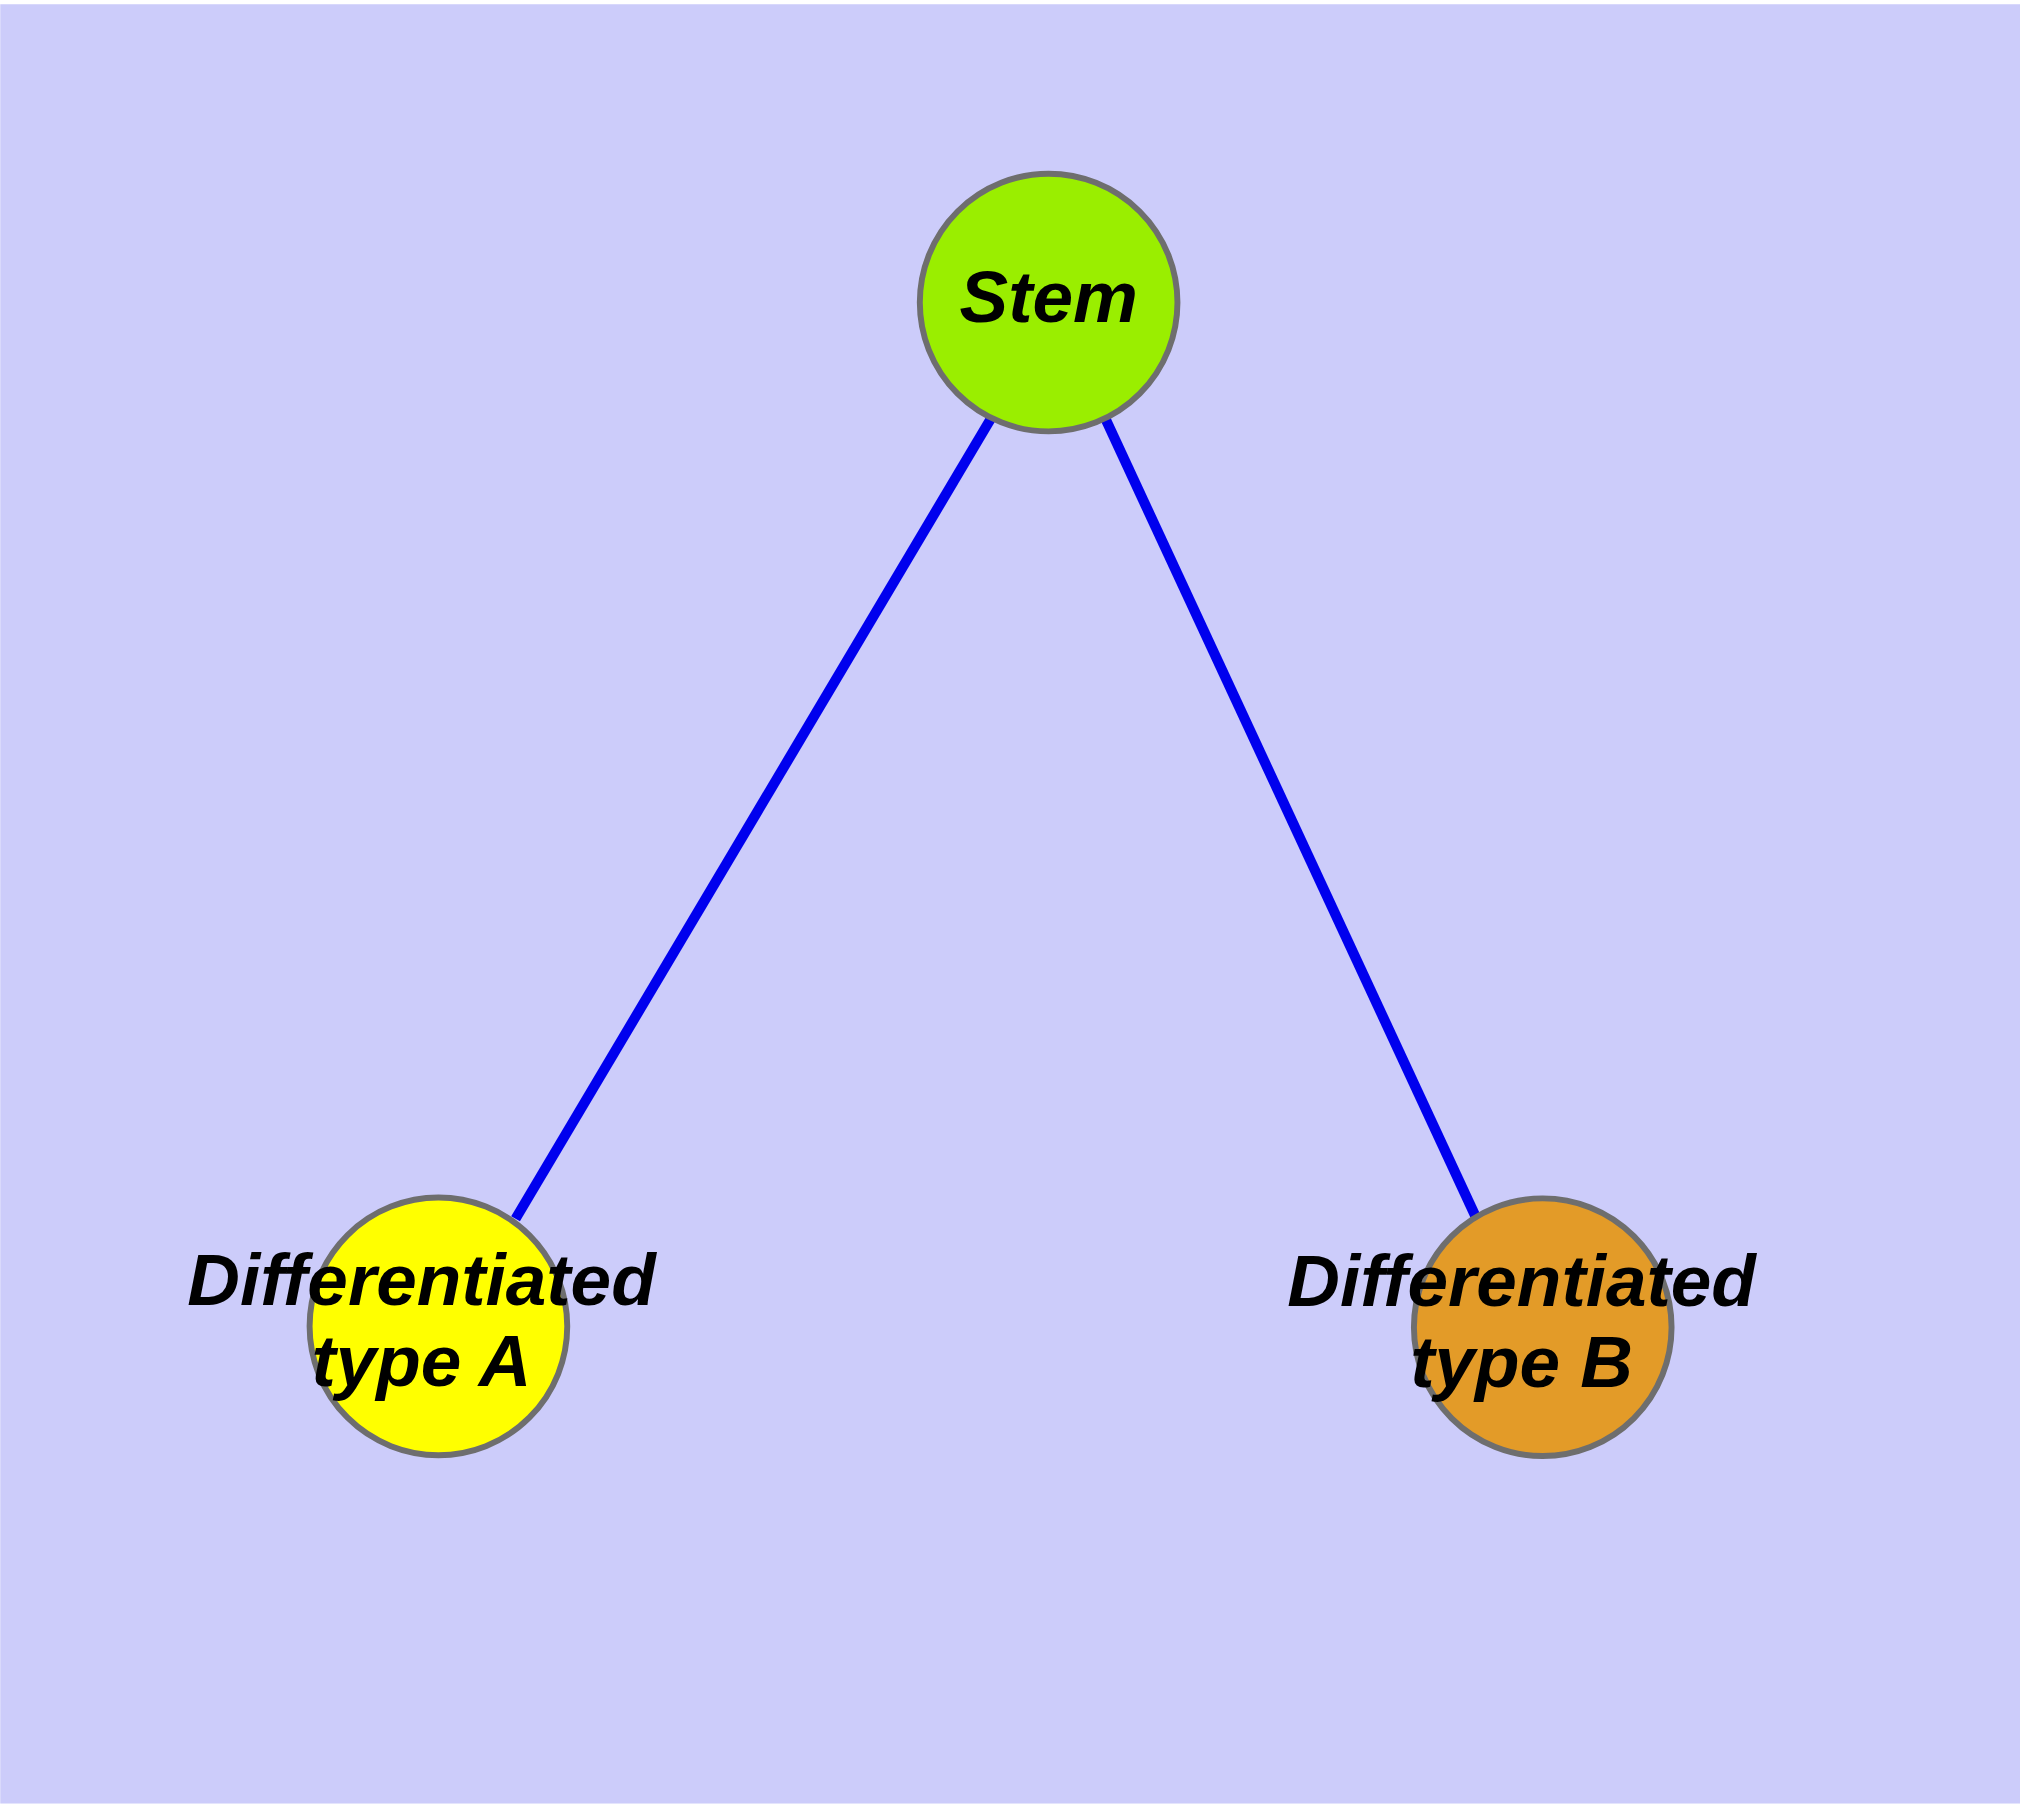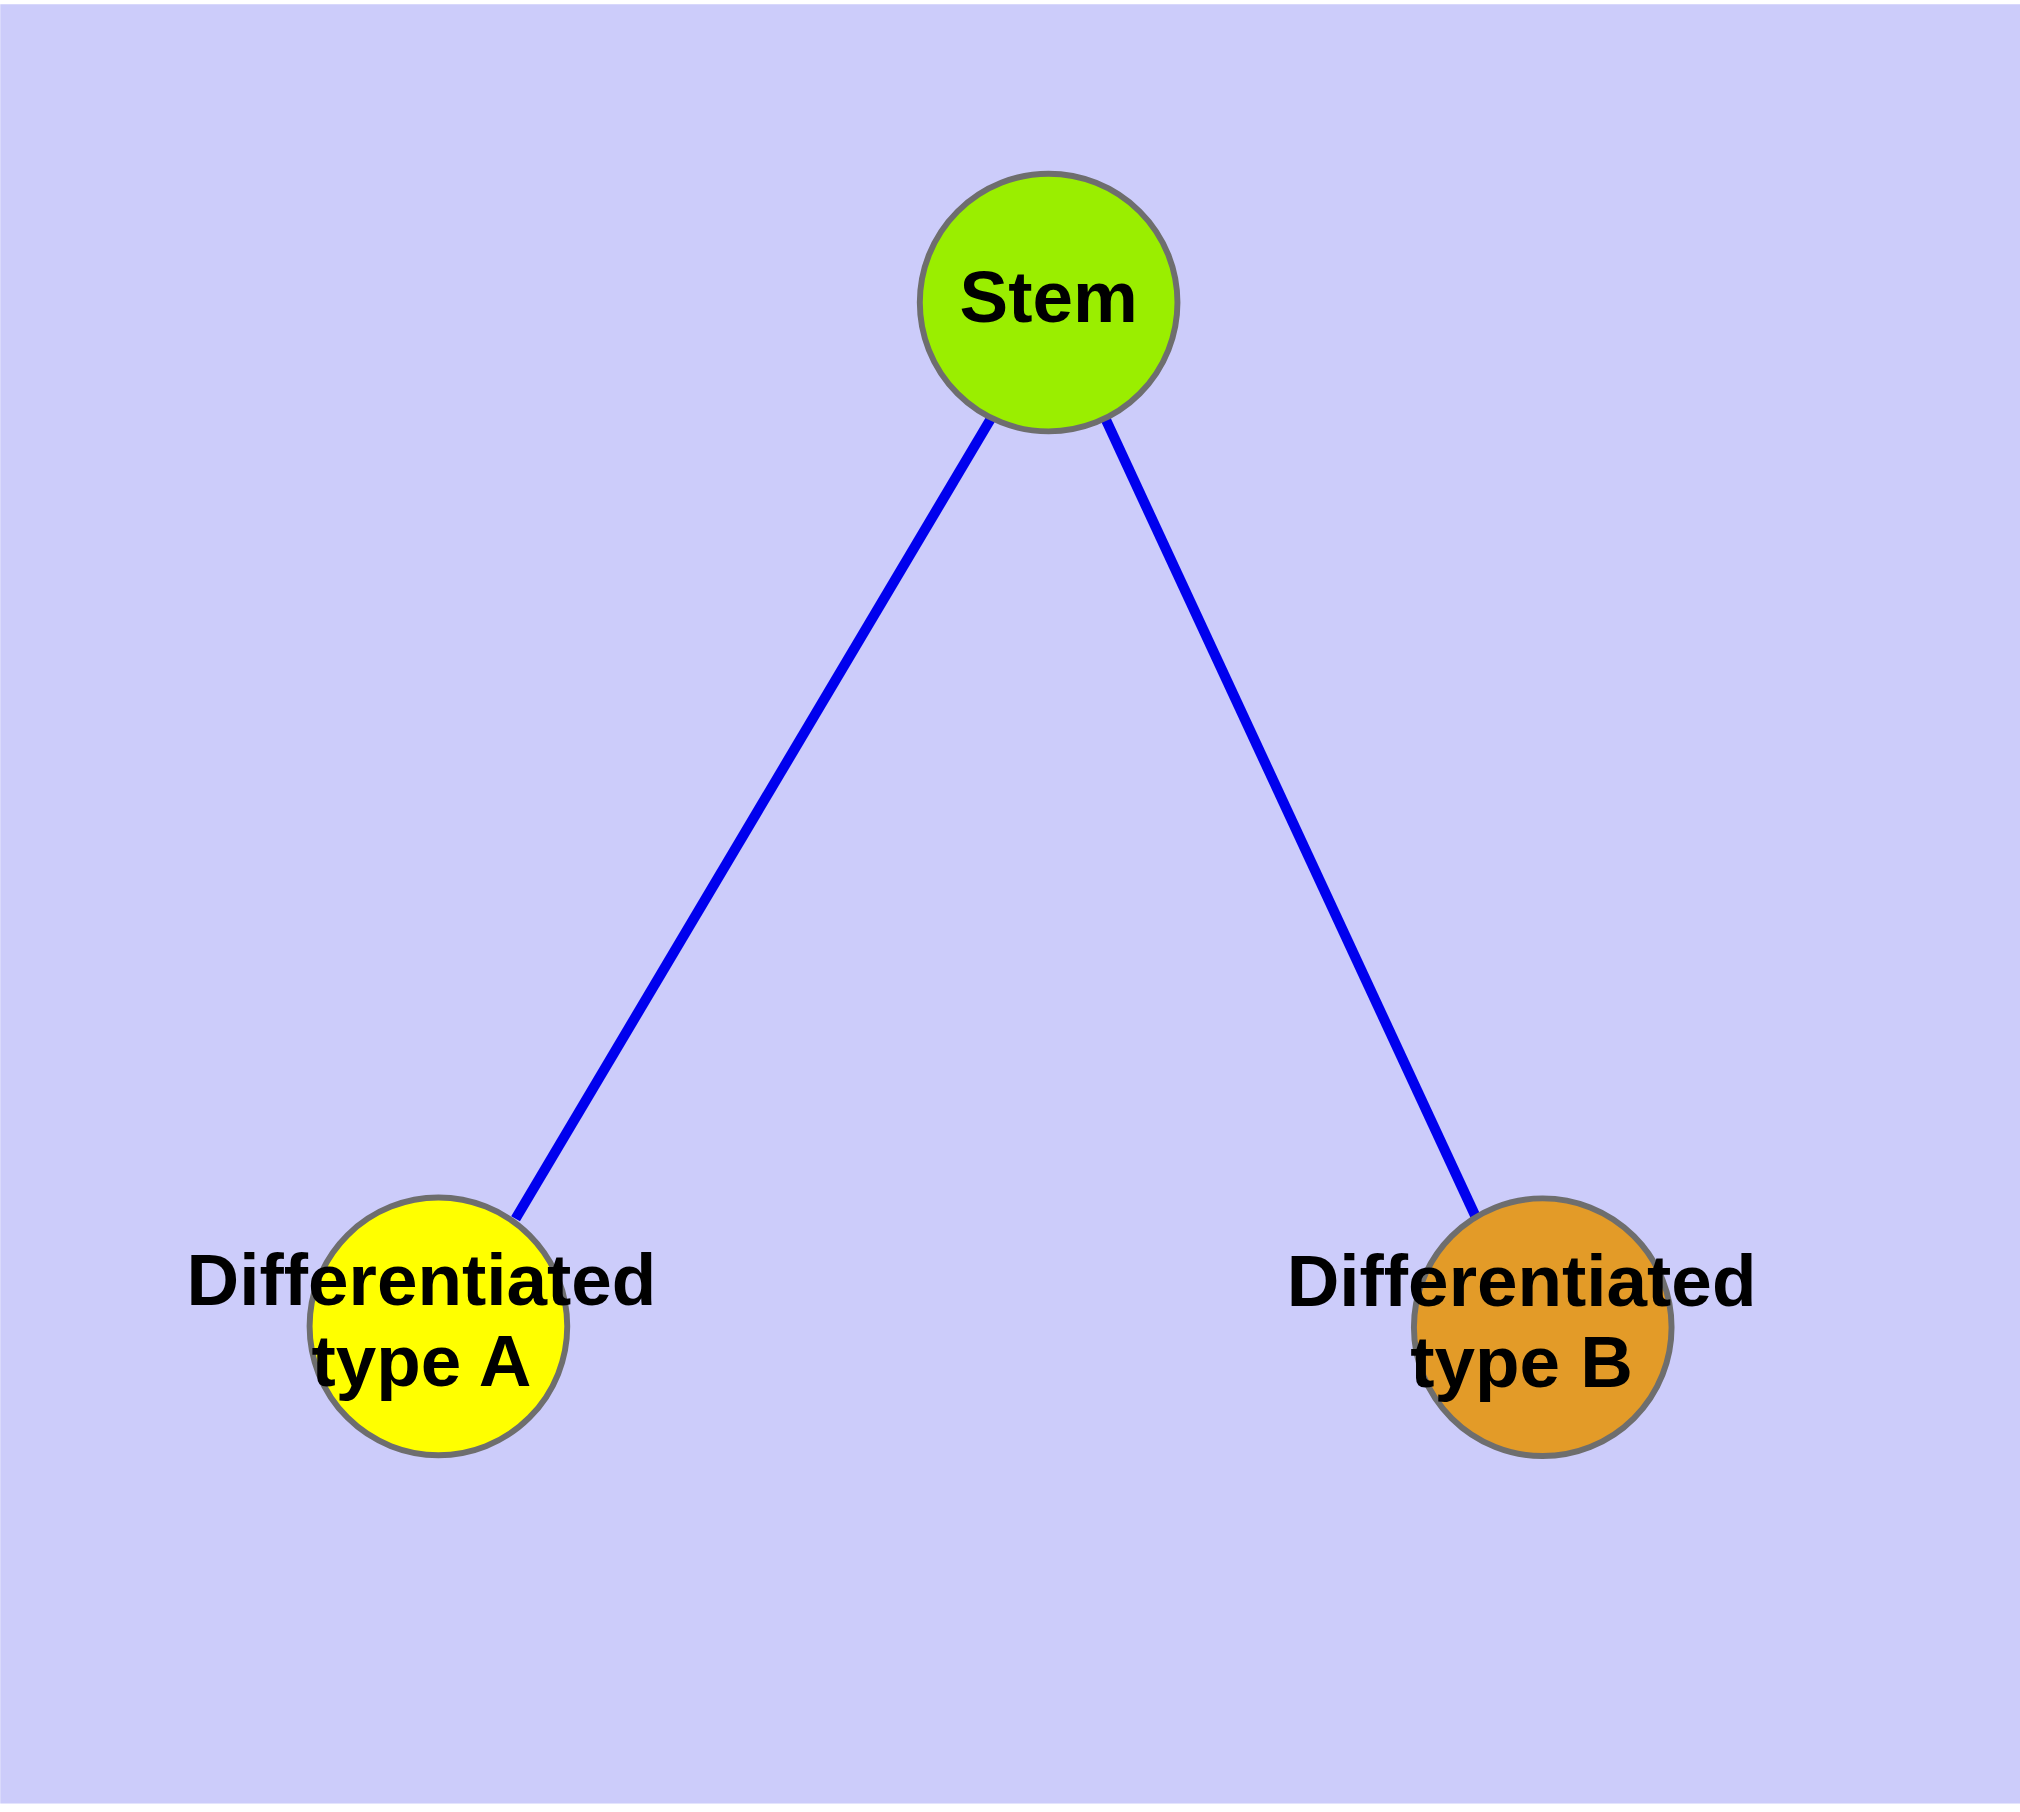--- a/index.html
+++ b/index.html
@@ -12,20 +12,21 @@
     width: 2021px;
     height: 1812px;
     overflow: hidden;
     font-family: "Liberation Sans", sans-serif;
   }
   #graph-canvas {
     position: relative;
     width: 1629px;
     height: 1812px;
     background: #ffffff;
+    font-style: italic;
   }
   #graph-svg {
     position: absolute;
     top: 0;
     left: 0;
     width: 2021px;
     height: 1812px;
     display: block;
   }
   .node-label {

